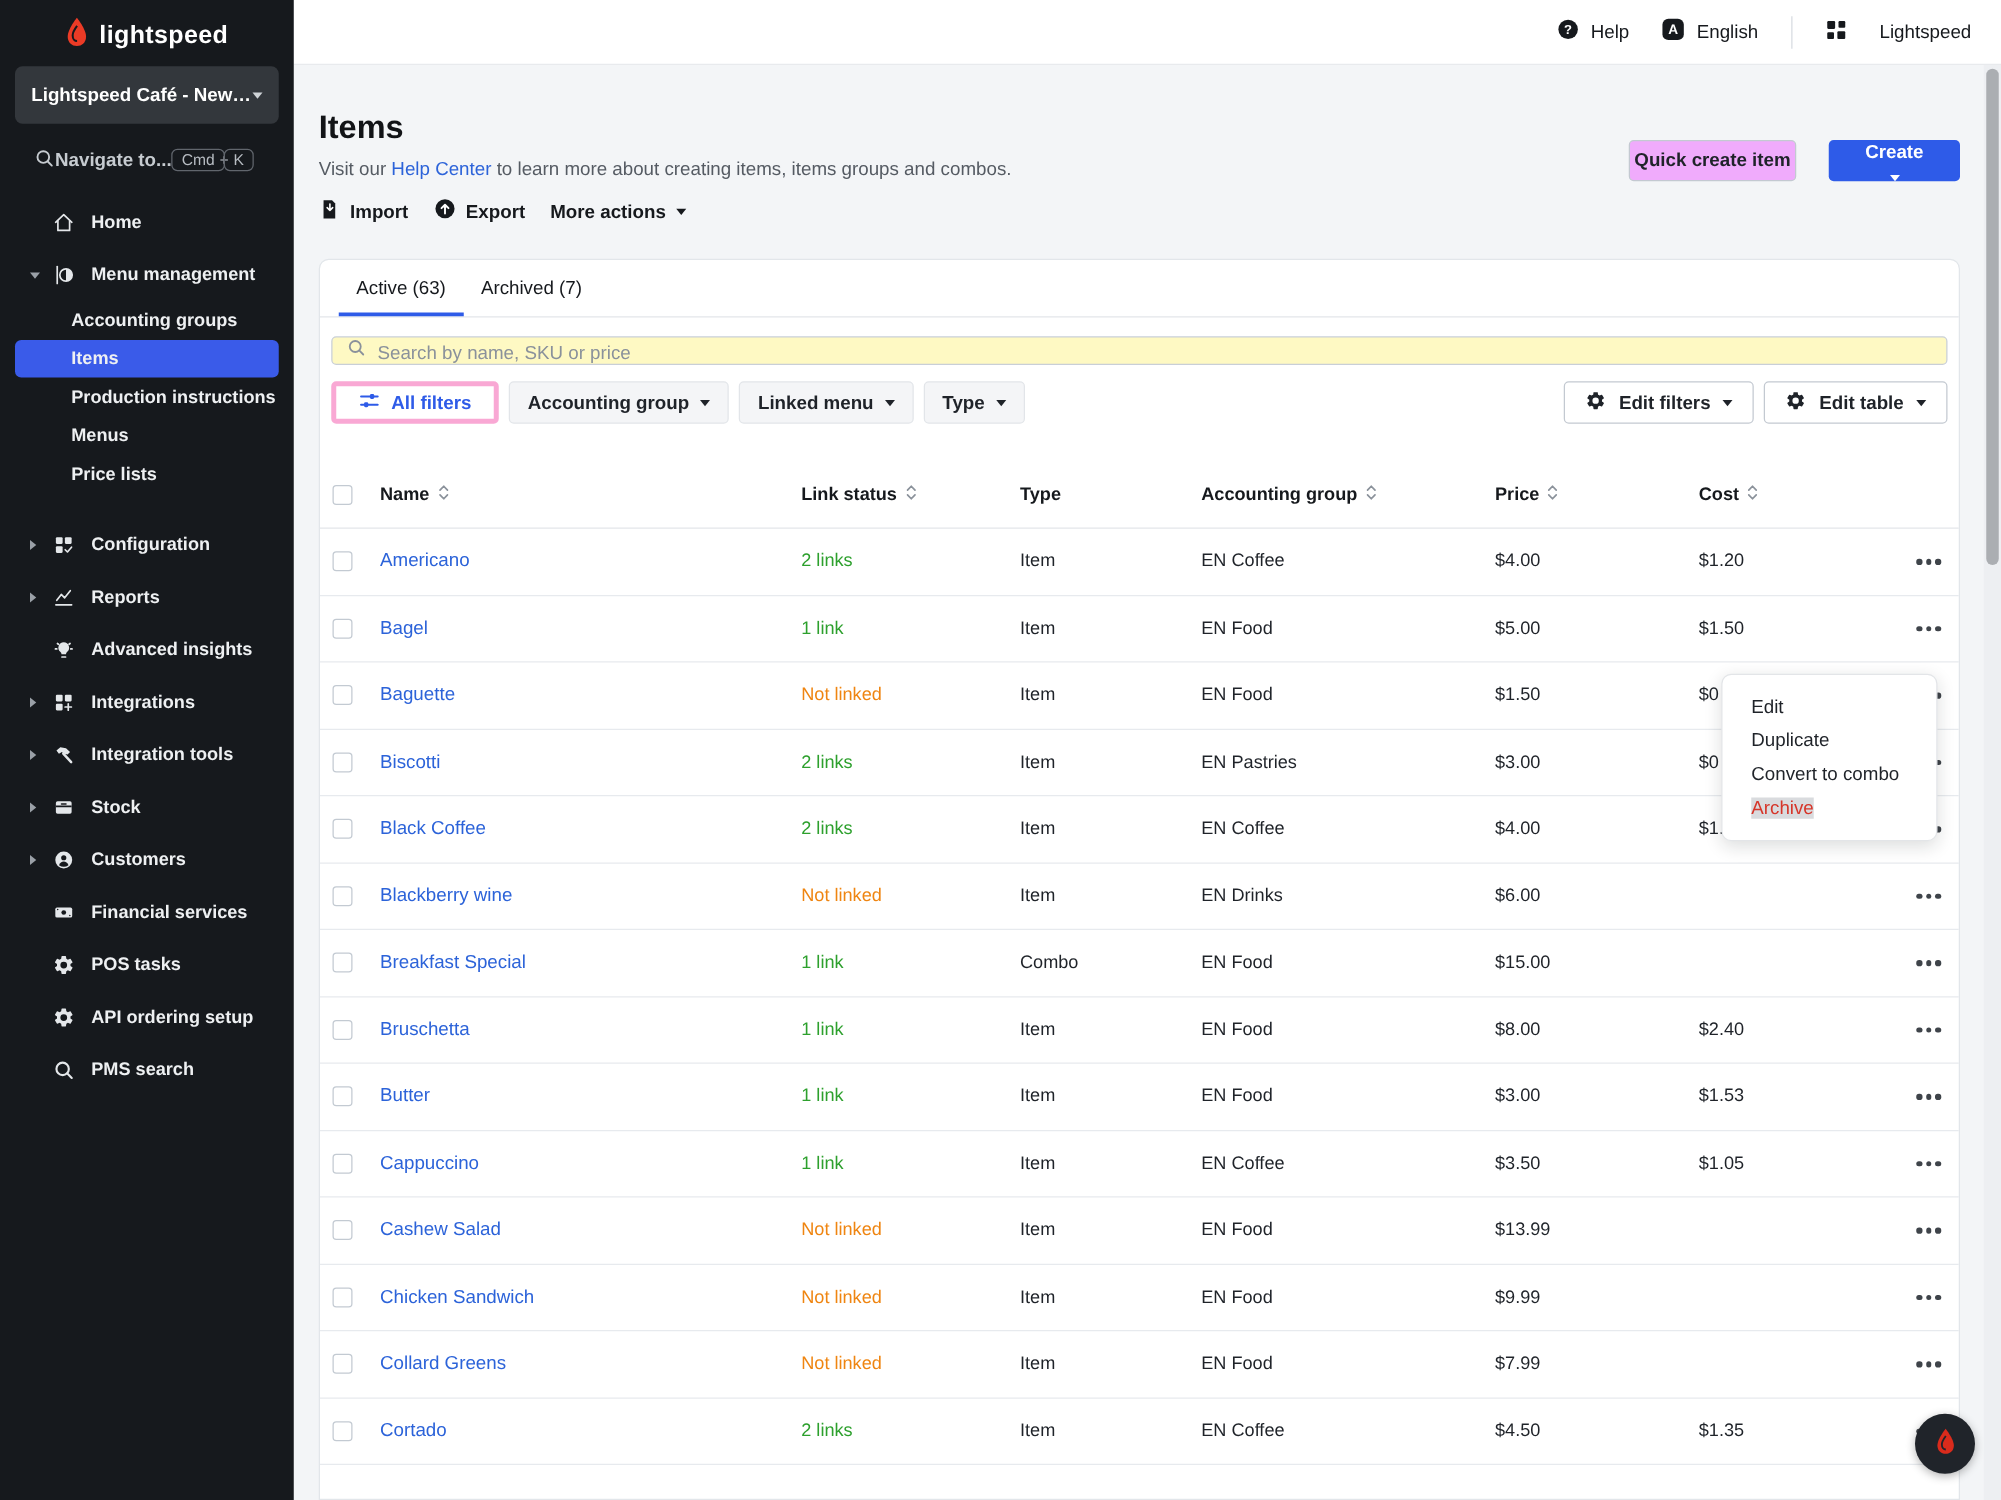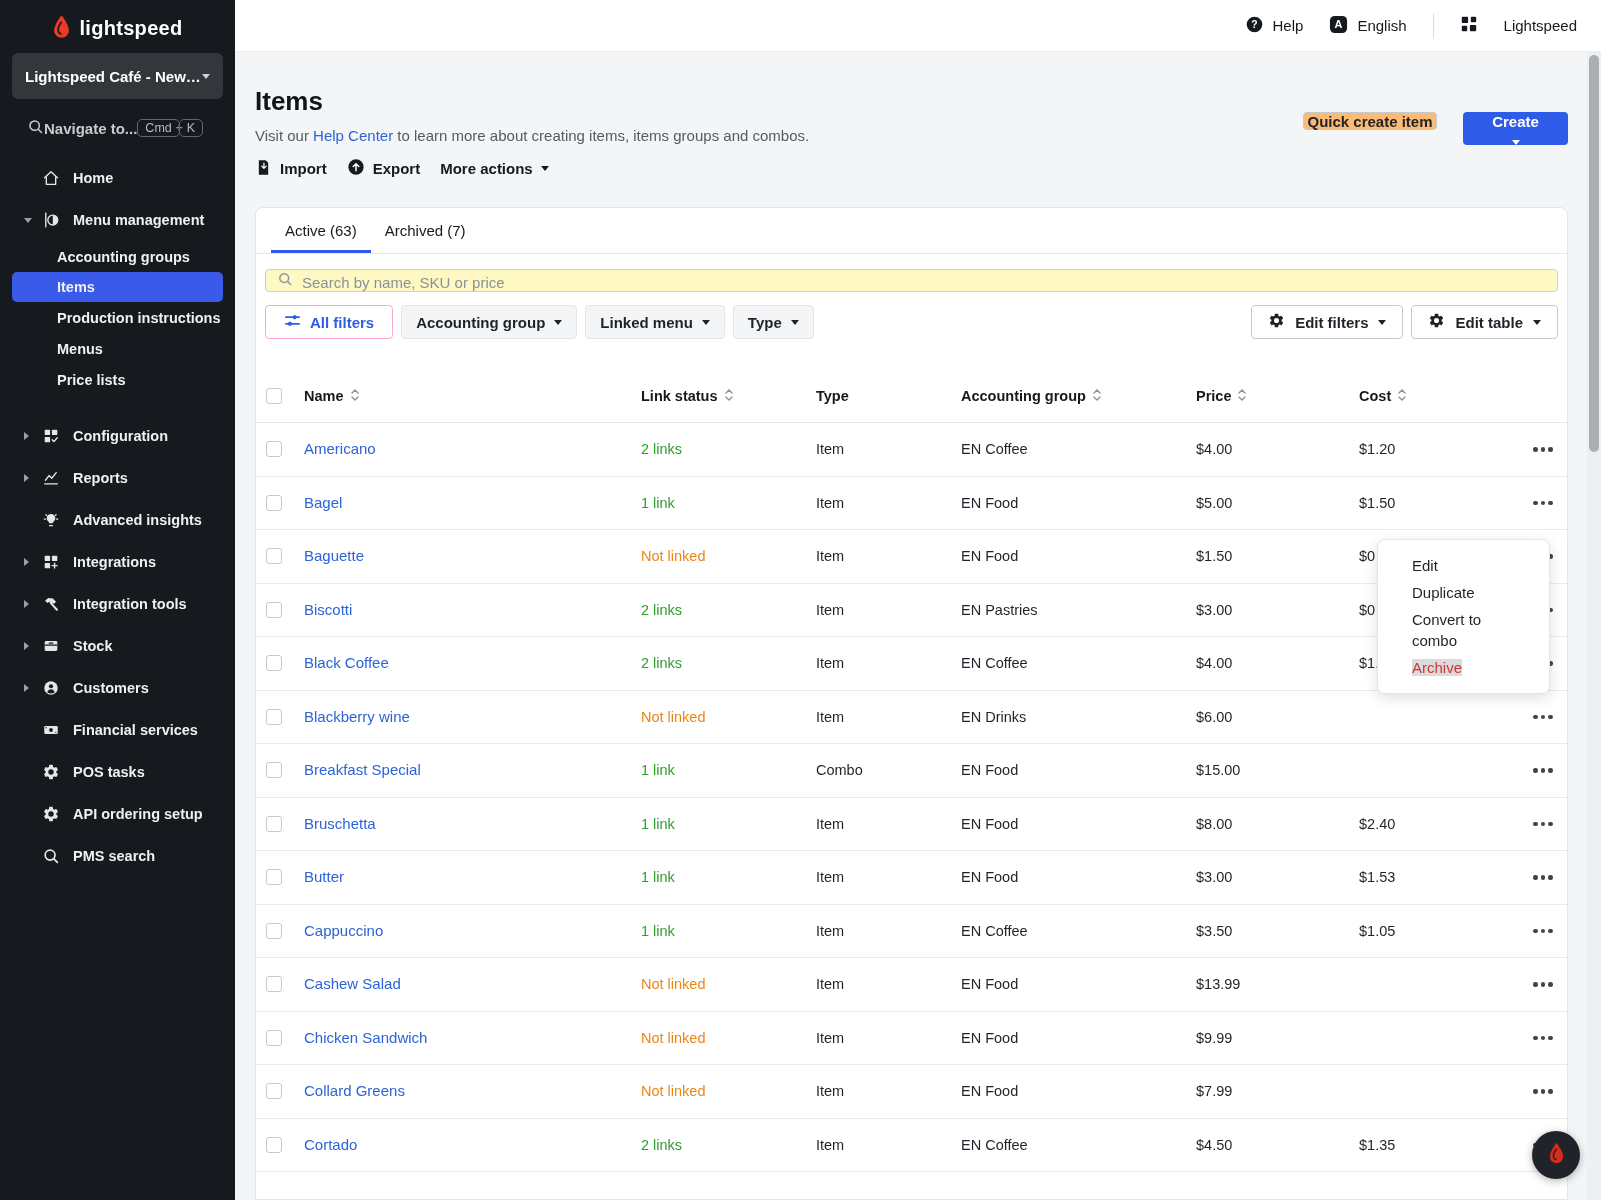--- a/index.html
+++ b/index.html
@@ -35,55 +35,55 @@
   .sc-thumb { position:absolute; right:2px; top:55px; width:10px; height:397px; border-radius:5px; background:#abaeb2; z-index:51; }
 
   
   .page-header { position:absolute; left:255px; top:86px; z-index:2; }
   .page-title { font-size:26px; line-height:30px; font-weight:700; color:#121417; }
   .page-sub { margin-top:11px; font-size:15px; color:#555b63; }
   .page-sub .link { color:#2c63d9; cursor:pointer; }
   .toolbar { margin-top:14px; display:flex; align-items:center; gap:20px; font-size:15px; font-weight:600; color:#16191d; }
   .tool { display:flex; align-items:center; gap:8px; cursor:pointer; }
   .hdr-btns { position:absolute; left:1303px; top:112px; display:flex; gap:26px; z-index:2; }
-  .btn-quick { width:134px; height:18px; background:#fdba74; border:1px solid #c3c9d1; border-radius:4px; font-size:15px; font-weight:600; color:#1f2329; display:flex; align-items:center; justify-content:center; cursor:pointer; }
+  .btn-quick { width:134px; height:33px; background:#f0abfc; border:1px solid #c3c9d1; border-radius:4px; font-size:15px; font-weight:600; color:#1f2329; display:flex; align-items:center; justify-content:center; cursor:pointer; }
   .btn-create { width:105px; height:33px; background:#2e5be8; border:none; border-radius:4px; color:#fff; font-size:15px; font-weight:700; display:flex; align-items:center; justify-content:center; gap:10px; cursor:pointer;flex-direction:column; }
 
   
   .card { position:absolute; left:255px; top:207px; width:1313px; height:993px; background:#fff; border:1px solid #e2e6ea; border-radius:8px 8px 0 0; z-index:1; }
   .tabbar { height:46px; border-bottom:1px solid #e3e6ea; display:flex; padding-left:15px; }
   .tab { padding:0 14px; display:flex; align-items:center; font-size:15px; color:#16191d; position:relative; cursor:pointer; }
   .tab.active::after { content:""; position:absolute; left:0; right:0; bottom:0; height:3px; background:#2e5be8; }
   .searchbox { margin:15px 9px 0; height:23px; border:1px solid #c9cfd7; border-radius:4px; display:flex; align-items:flex-end; padding:0 11px; gap:9px; background:#fef9c3; }
   .searchbox input { flex:1; border:none; outline:none; font-size:15px; font-family:"Liberation Sans", sans-serif; color:#1f2329; background:transparent; }
   .searchbox input::placeholder { color:#8a919b; }
   .filterrow { margin:13px 9px 0; display:flex; align-items:center; gap:8px; }
   .fbtn { height:34px; display:flex; align-items:center; gap:9px; padding:0 14px; border-radius:4px; font-size:15px; font-weight:600; color:#1f2329; background:#f4f5f7; border:1px solid #e2e5e9; cursor:pointer; white-space:nowrap; }
   .fbtn .car-dn { color:#1f2329; }
-  .fbtn.primary-outline { background:#fff; border:1px solid #f9a8d4; color:#2e5be8; padding:0 18px; }
+  .fbtn.primary-outline { background:#fff; border:4px solid #f9a8d4; color:#2e5be8; padding:0 18px; }
   .fbtn.white { background:#fff; border:1px solid #c3c9d1; padding:0 16px; gap:10px; }
   .spacer { flex:1; }
 
   
   .thead, .trow { display:grid; grid-template-columns:38px 337px 175px 145px 235px 163px 172px 1fr; align-items:center; padding-left:10px; }
   .thead { margin-top:31px; height:53px; border-bottom:1px solid #e3e6ea; }
   .th { display:flex; align-items:center; gap:7px; font-size:14.5px; font-weight:700; color:#16191d; cursor:pointer; }
   .trow { height:53.5px; border-bottom:1px solid #e7eaee; }
   .checkbox { width:16px; height:16px; border:1px solid #c3cad2; border-radius:3px; background:#fff; cursor:pointer; }
   .c-name { color:#2c63d9; font-size:15px; cursor:pointer; }
   .c-status { font-size:14.5px; }
   .c-status.linked { color:#2da02d; }
   .c-status.not_linked { color:#ef8511; }
   .c-plain { font-size:14.5px; color:#1f2329; }
   .dots { display:flex; gap:3px; cursor:pointer; padding:6px 2px; width:28px; }
   .dots i { width:4.5px; height:4.5px; border-radius:50%; background:#3f444a; }
 
   
   .ctx-menu { position:absolute; left:1377px; top:539px; width:173px; background:#fff; border:1px solid #e3e5e8; border-radius:8px; box-shadow:0 4px 14px rgba(20,25,31,.14); padding:11px 0; z-index:20; }
-  .ctx-item { padding:2px 18px; margin:2px 16px; font-size:15px; line-height:21px; color:#1f2329; cursor:pointer; }
+  .ctx-item { padding:2px 18px; margin:2px 5px; font-size:15px; line-height:21px; color:#1f2329; cursor:pointer; }
   .ctx-item.danger { color:#d6362a; }
   .ctx-item.danger .hl { background:#d9dbde; }
 
   
   .fab { position:absolute; left:1532px; top:1131px; width:48px; height:48px; border-radius:50%; background:#20242a; display:flex; align-items:center; justify-content:center; box-shadow:0 2px 8px rgba(0,0,0,.3); z-index:40; cursor:pointer; }
 </style>
 </head>
 <body>
 
 <div class="sidebar">

